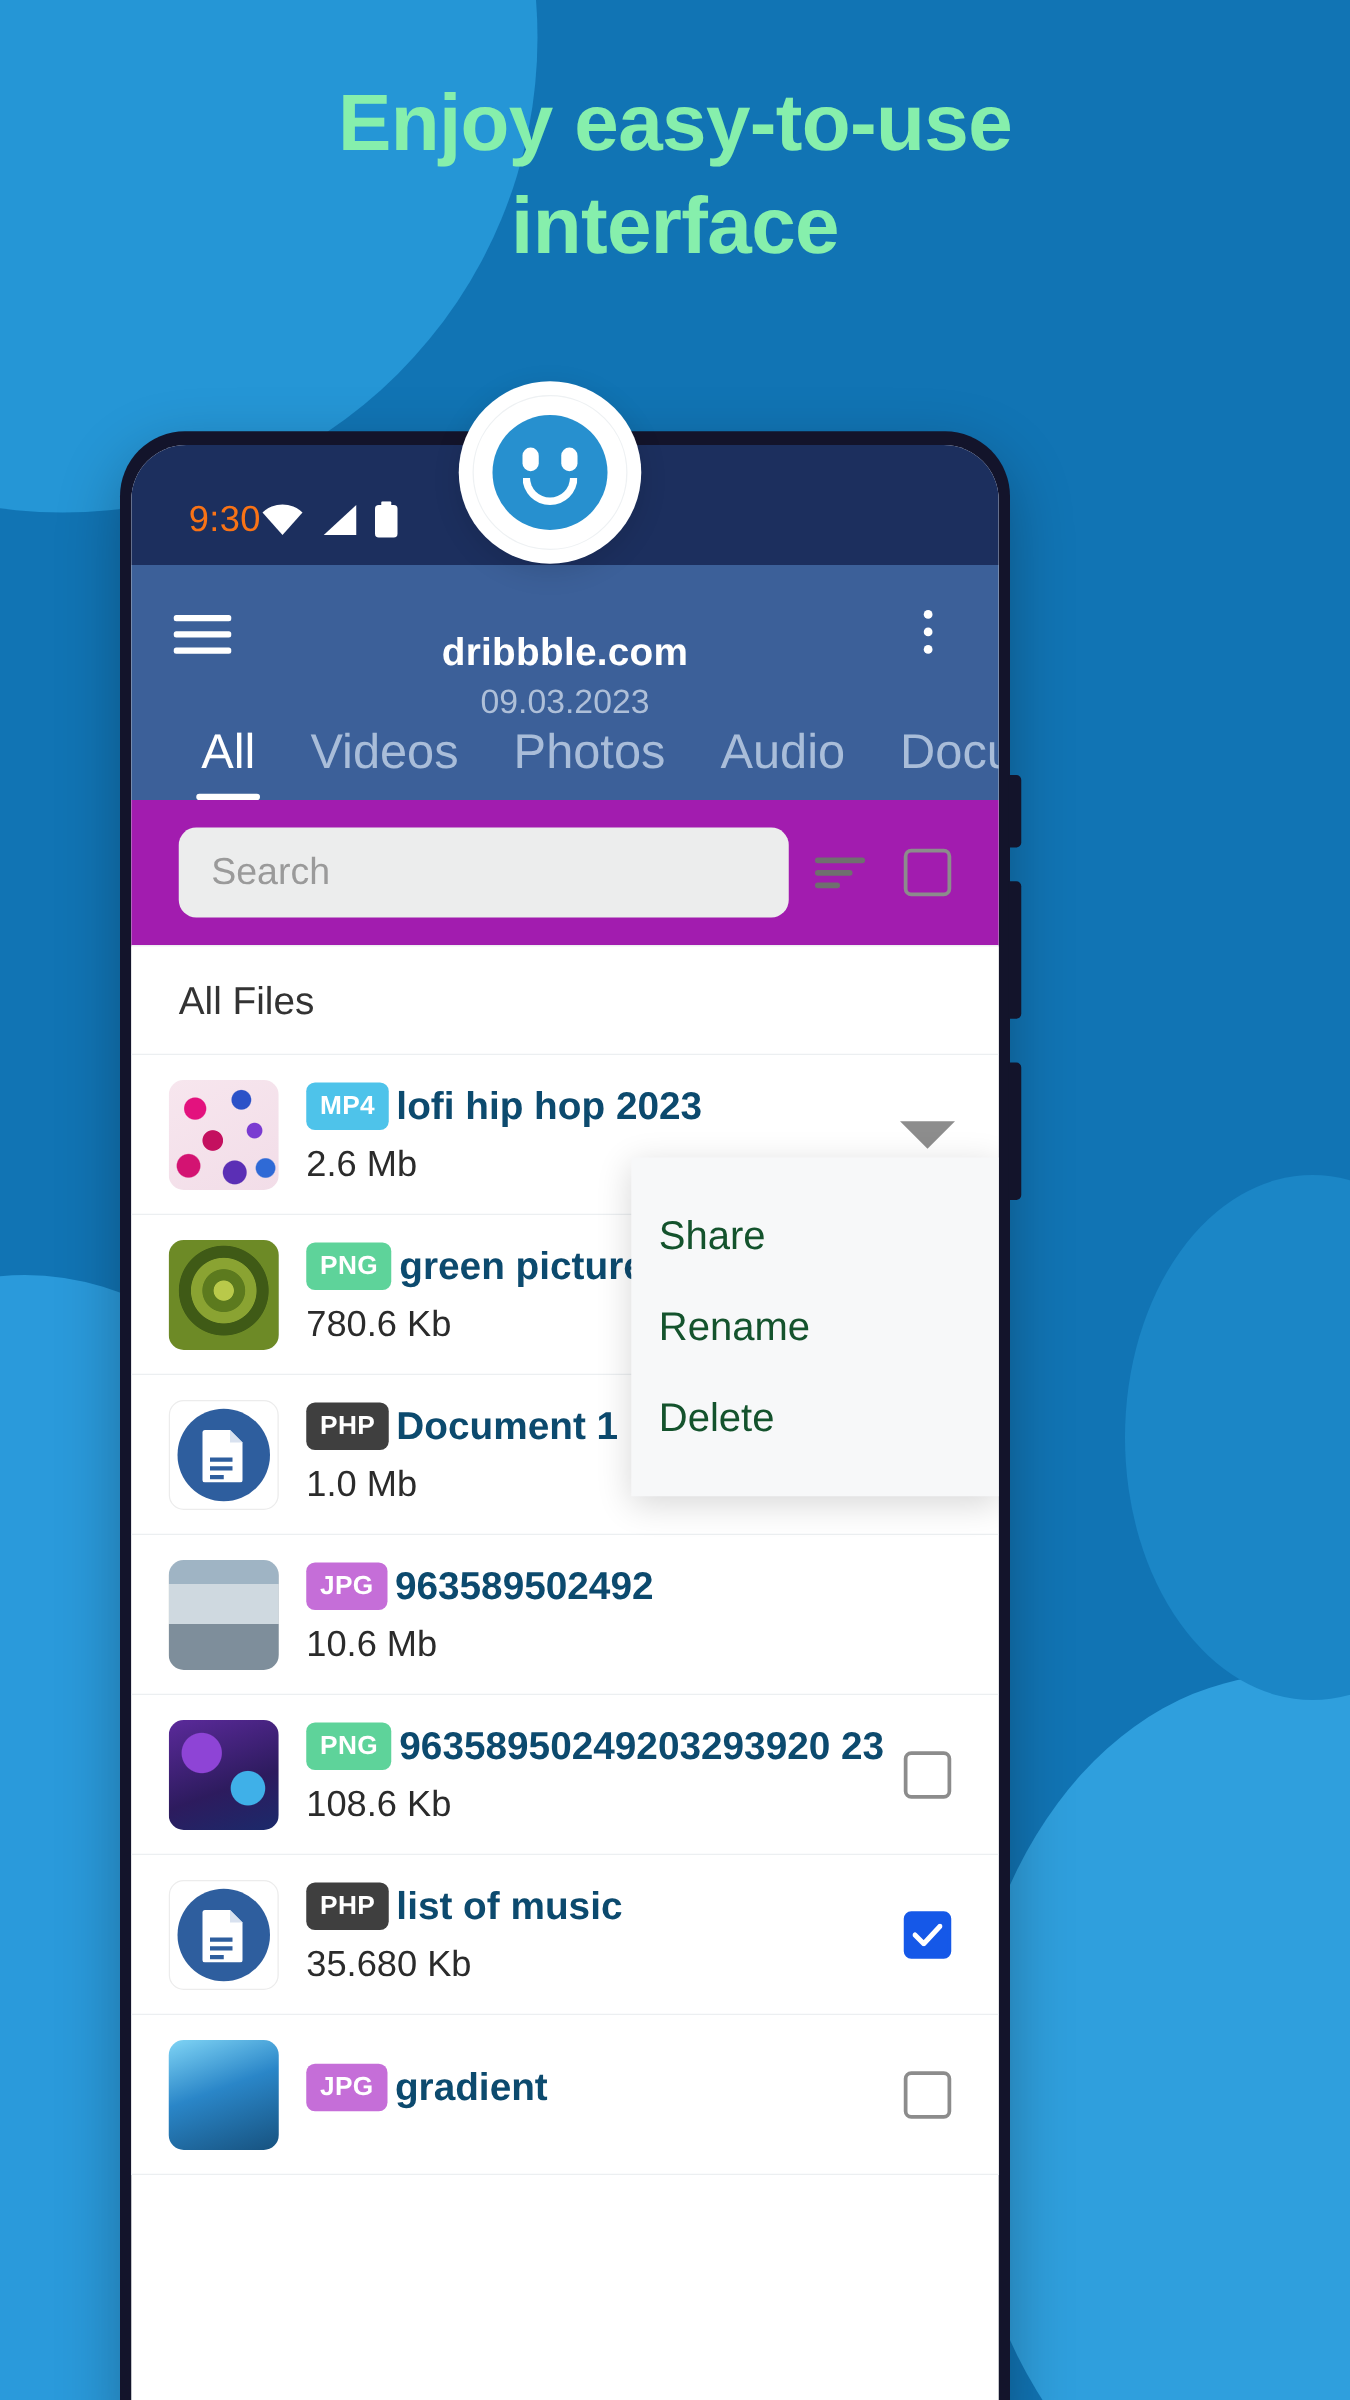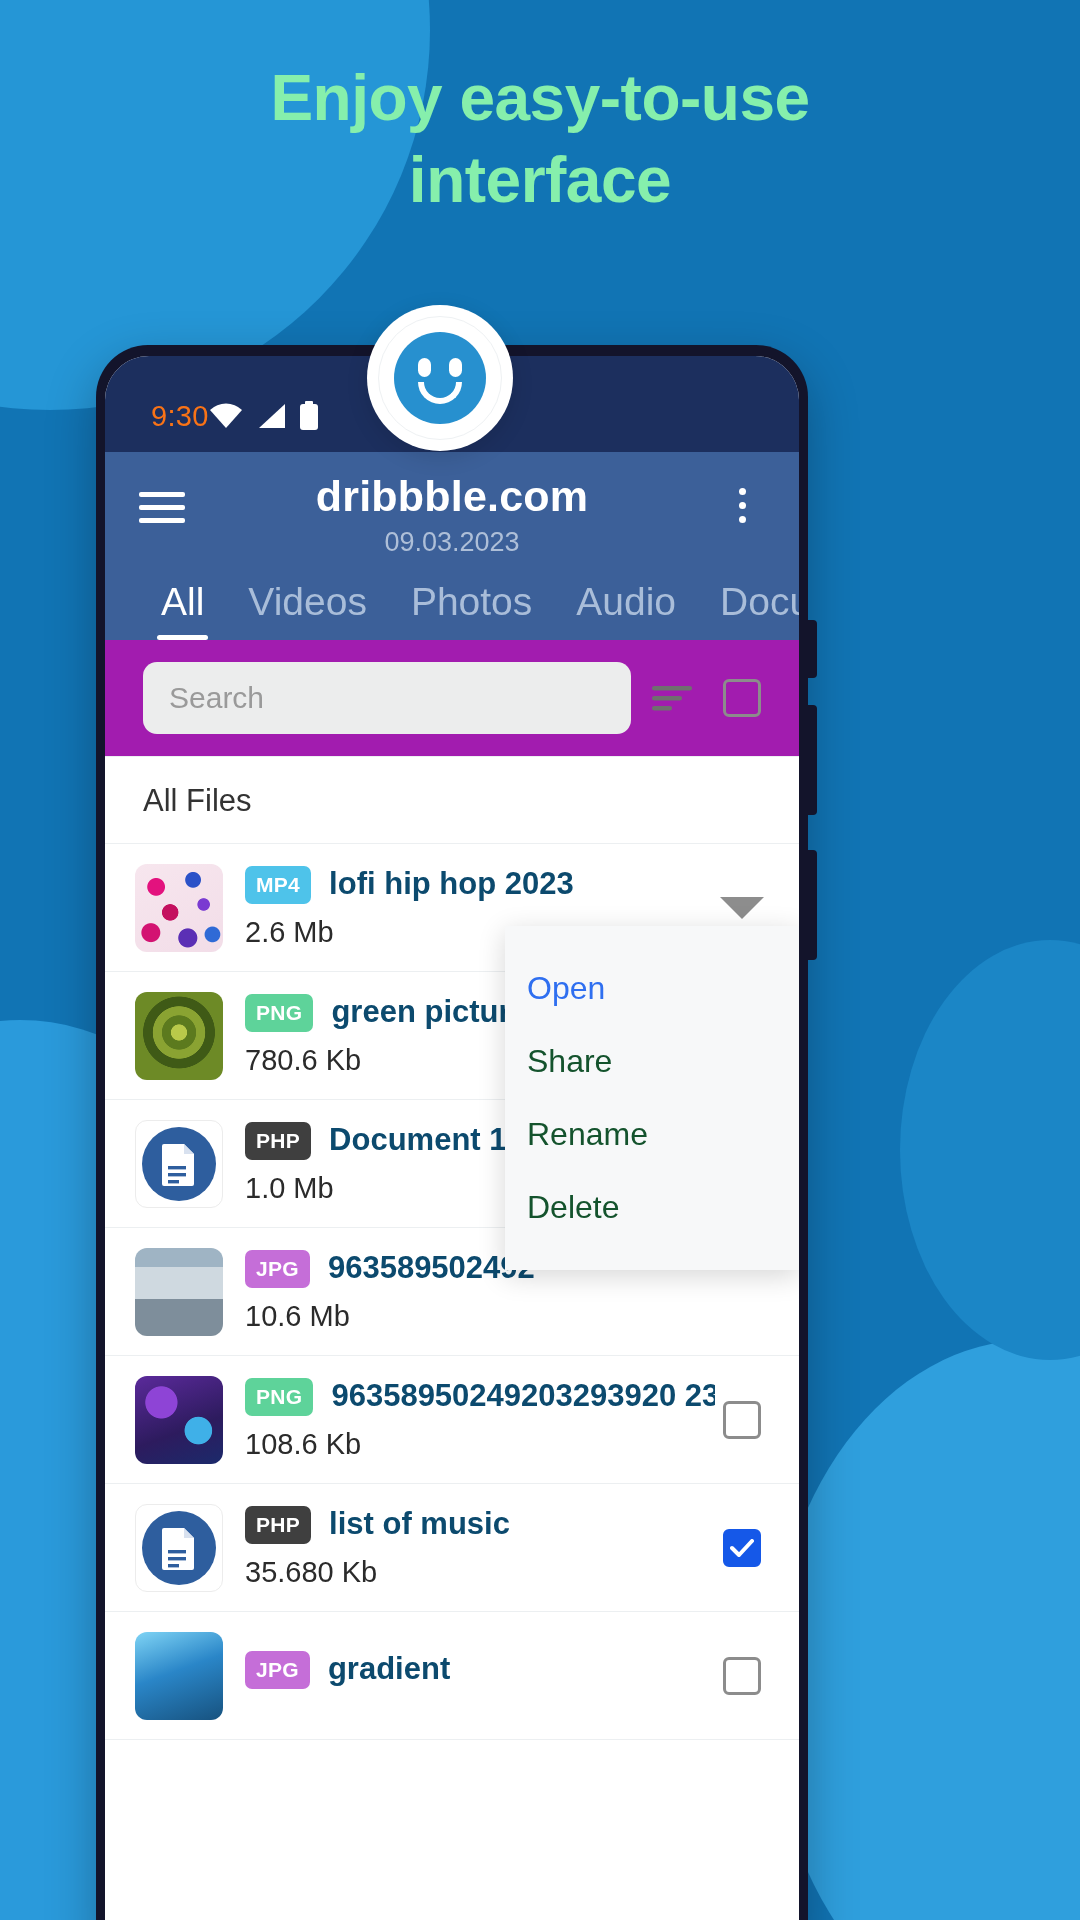--- a/index.html
+++ b/index.html
@@ -74,21 +74,21 @@
 
   
   .appbar {
     background:#3c6099; padding:18px 34px 0 34px; position:relative;
   }
   .appbar-top { display:flex; align-items:flex-start; height:96px; }
   .hamburger { width:46px; margin-top:22px; flex:0 0 46px; }
   .hamburger span { display:block; height:5px; background:#fff; border-radius:2px; margin-bottom:8px; }
   .hamburger span:last-child { margin-bottom:0; }
   .appbar-titles { flex:1; text-align:center; padding-top:2px; }
-  .app-title { color:#fff; font-size:43px; font-weight:bold; letter-spacing:0.2px; }
+  .app-title { color:#fff; font-size:31px; font-weight:bold; letter-spacing:0.2px;margin-top:32px; }
   .app-date { color:#aebfd8; font-size:27px; margin-top:6px; }
   .kebab { width:46px; flex:0 0 46px; margin-top:18px; display:flex; flex-direction:column; align-items:center; gap:7px; }
   .kebab i { width:7px; height:7px; background:#fff; border-radius:50%; display:block; }
 
   .tabs { display:flex; align-items:flex-end; gap:0; padding:14px 0 0 0; }
   .tab {
     color:#a9bdd9; font-size:39px; padding:0 0 16px 0; position:relative;
     margin-right:44px; white-space:nowrap;
   }
   .tab:first-child { margin-left:22px; }
@@ -132,21 +132,21 @@
   }
   .thumb.doc {
     background:#ffffff; border:1px solid #ececec;
     display:flex; align-items:center; justify-content:center;
   }
   .doc-circle {
     width:74px; height:74px; border-radius:50%; background:#2e5e9e;
     display:flex; align-items:center; justify-content:center;
   }
   .file-main { flex:1; padding-left:22px; min-width:0; }
-  .file-line1 { display:flex; gap:18px; }
+  .file-line1 { display:flex; align-items:center; gap:6px; }
   .badge {
     color:#fff; font-size:21px; font-weight:bold; border-radius:7px;
     padding:7px 11px; letter-spacing:0.3px; flex:0 0 auto;
   }
   .file-name {
     font-size:31px; color:#0c4a6e; font-weight:bold; white-space:nowrap;
     overflow:hidden;
   }
   .file-size { font-size:29px; color:#2b2b2b; margin-top:12px; }
   .row-right { width:54px; display:flex; align-items:center; justify-content:center; flex:0 0 54px; }
@@ -414,21 +414,20 @@
           <div class="file-size"></div>
         </div>
         <div class="row-right">
             <span class="chk"></span>
           </div>
       </div>
 
     </div>
 
     <div class="ctxmenu">
-      <div class="ctx-item primary">Open</div>
       <div class="ctx-item">Share</div>
       <div class="ctx-item">Rename</div>
       <div class="ctx-item">Delete</div>
     </div>
 
   </div>
 </div>
 
 <div class="appicon">
   <div class="ring">

